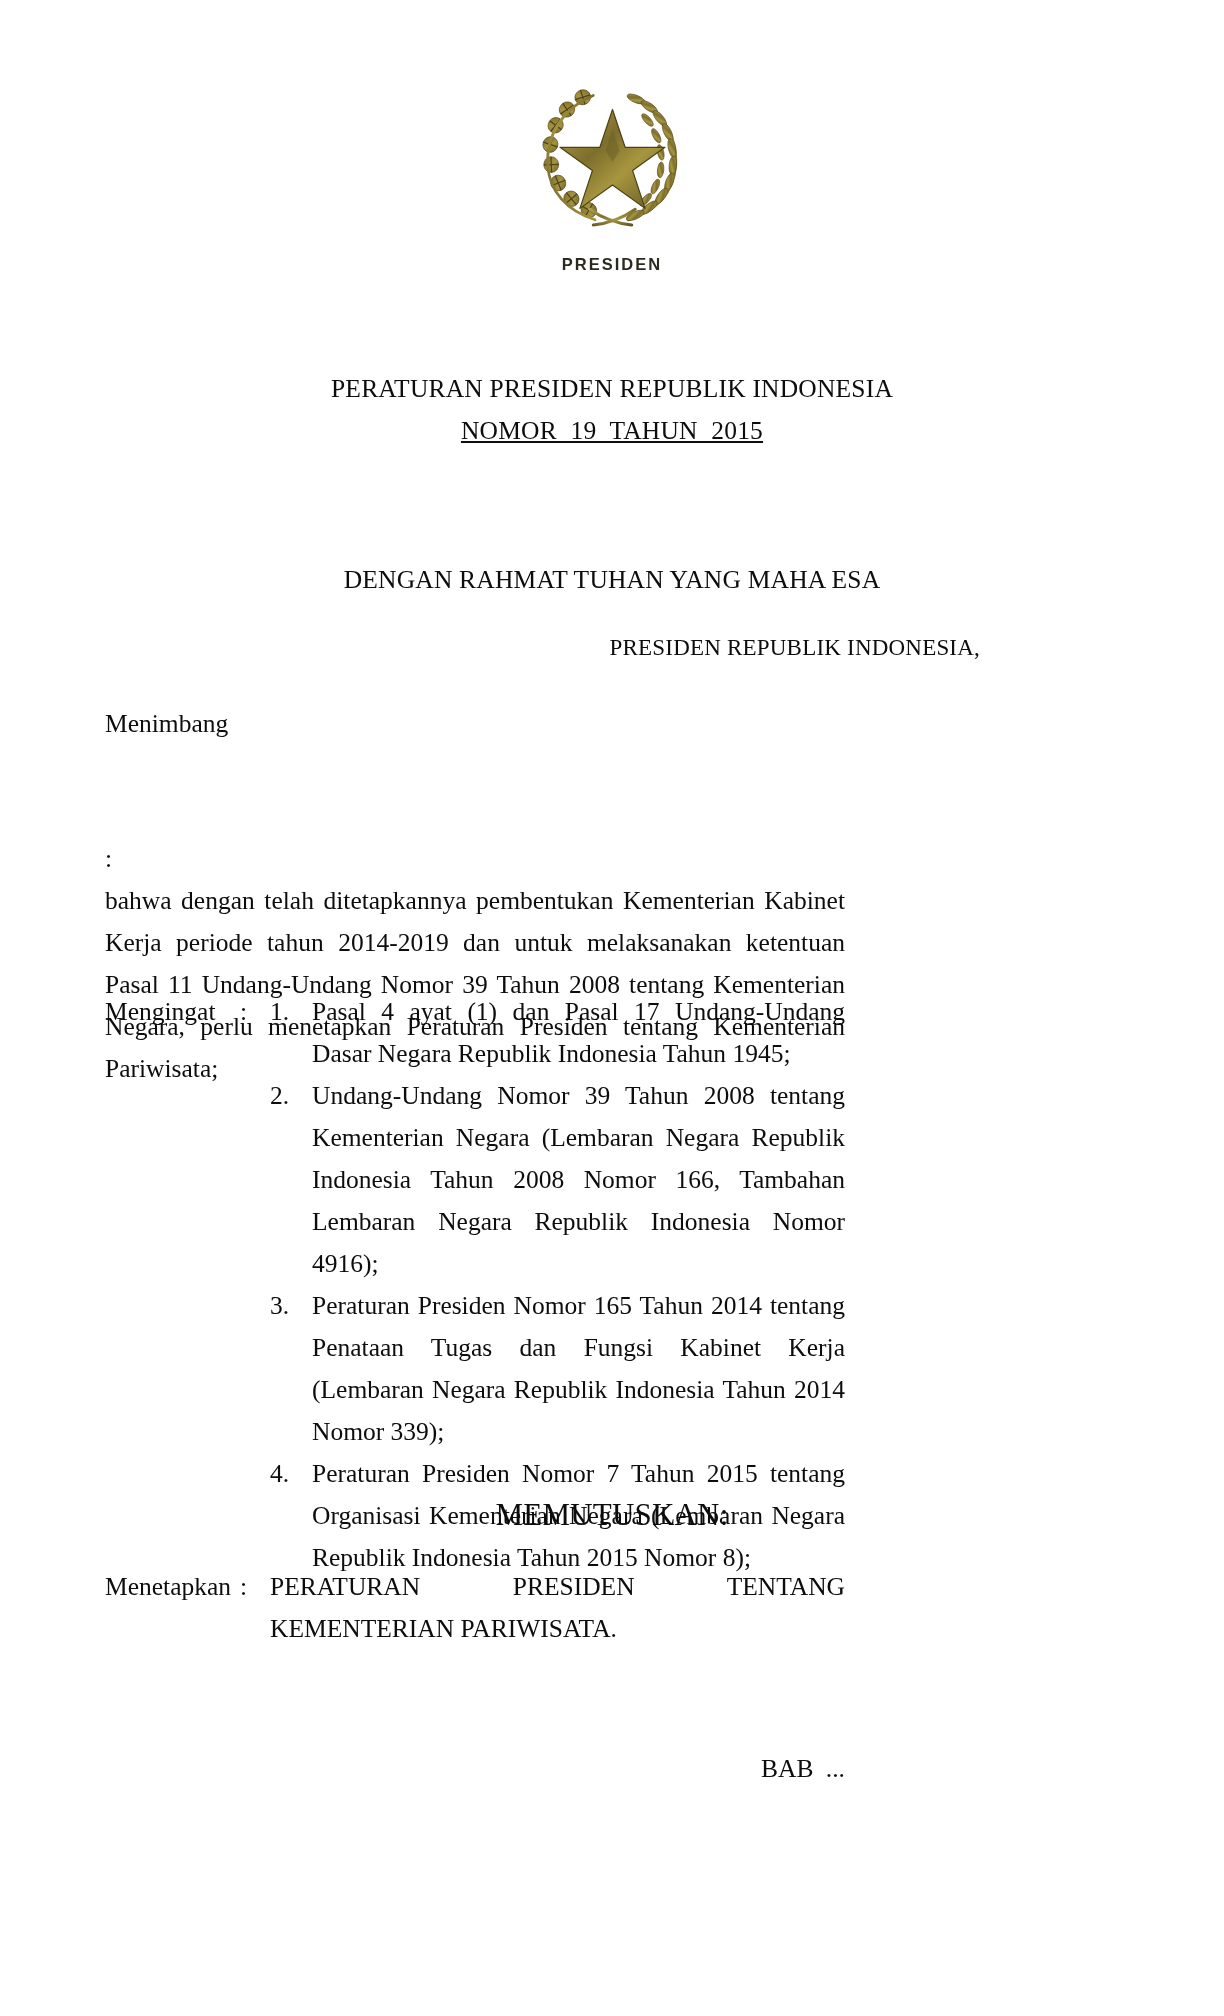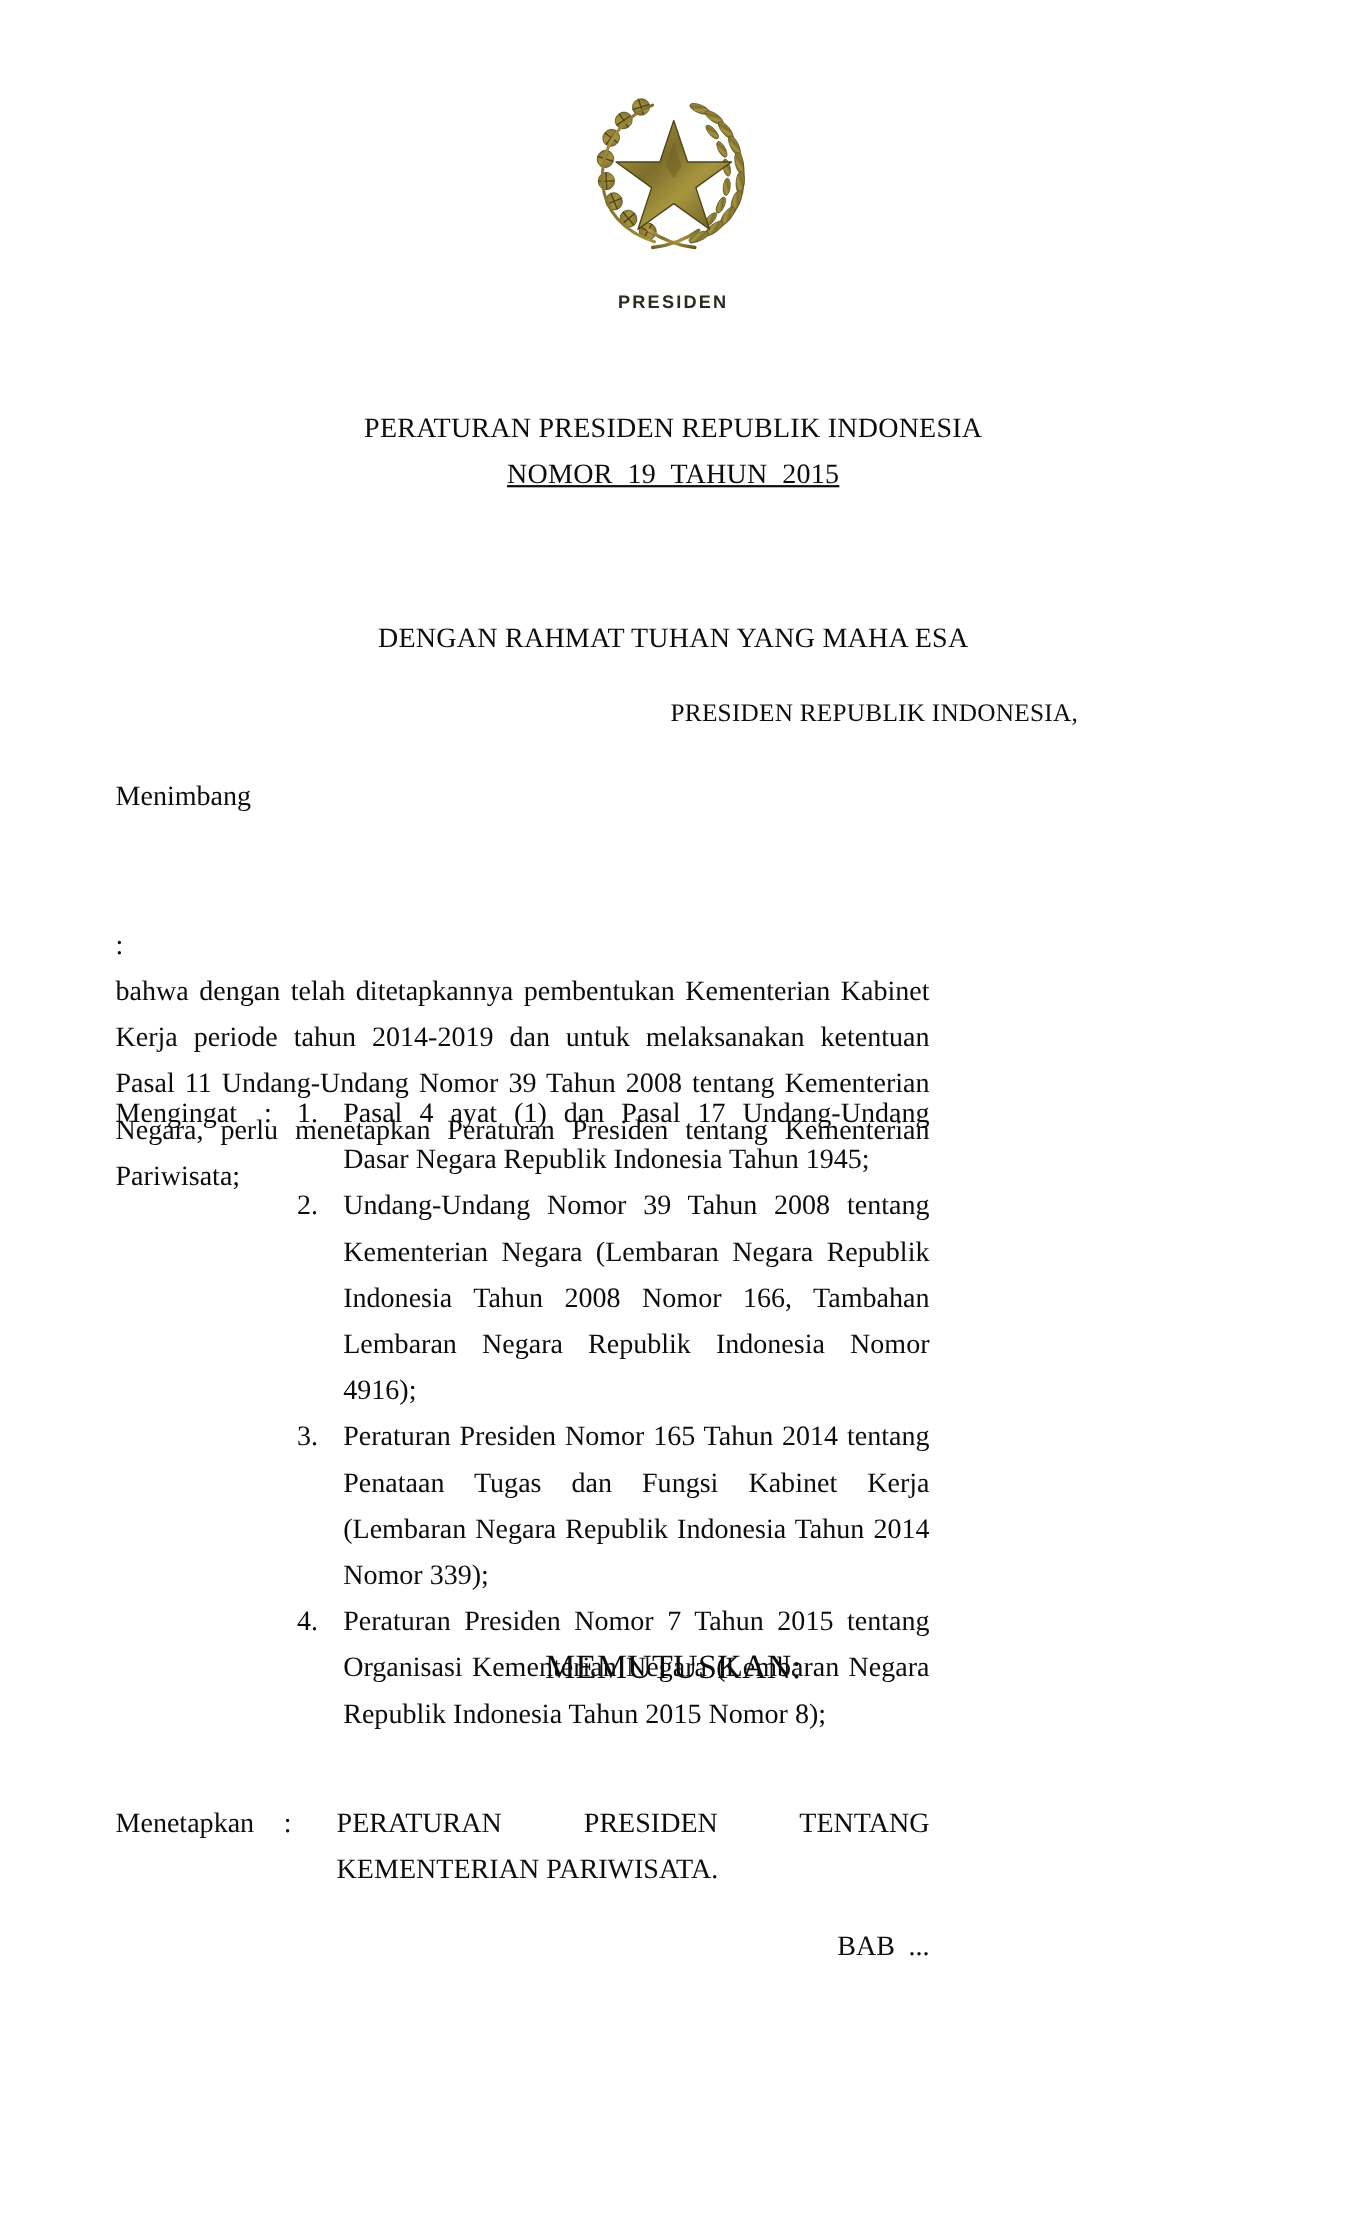--- a/index.html
+++ b/index.html
@@ -25,21 +25,21 @@
     width: 1224px;
     text-align: center;
   }
   .emblem-svg {
     display: block;
     margin: 0 auto;
     width: 175px;
     height: 168px;
   }
   .emblem-caption {
-    margin-top: 19px;
+    margin-top: 8px;
     line-height: 1.22;
     color: #2b2a20;
     font-family: "Liberation Sans", "DejaVu Sans", sans-serif;
     font-weight: bold;
     font-size: 16.5px;
     letter-spacing: 2.0px;
   }
   .emblem-caption .line2 {
     letter-spacing: 1.6px;
   }
@@ -104,21 +104,21 @@
     line-height: 42px;
     text-align: justify;
     text-justify: inter-word;
   }
   .clause-body p {
     margin: 0;
   }
 
   .clause-menimbang { top: 703px; flex-direction: column; }
   .clause-mengingat { top: 991px; justify-content: flex-end; }
-  .clause-menetapkan { top: 1636px; gap: 18px; }
+  .clause-menetapkan { top: 1566px; }
 
   
   ol.numlist {
     margin: 0;
     padding: 0;
     list-style: none;
   }
   ol.numlist > li {
     position: relative;
     padding-left: 42px;

